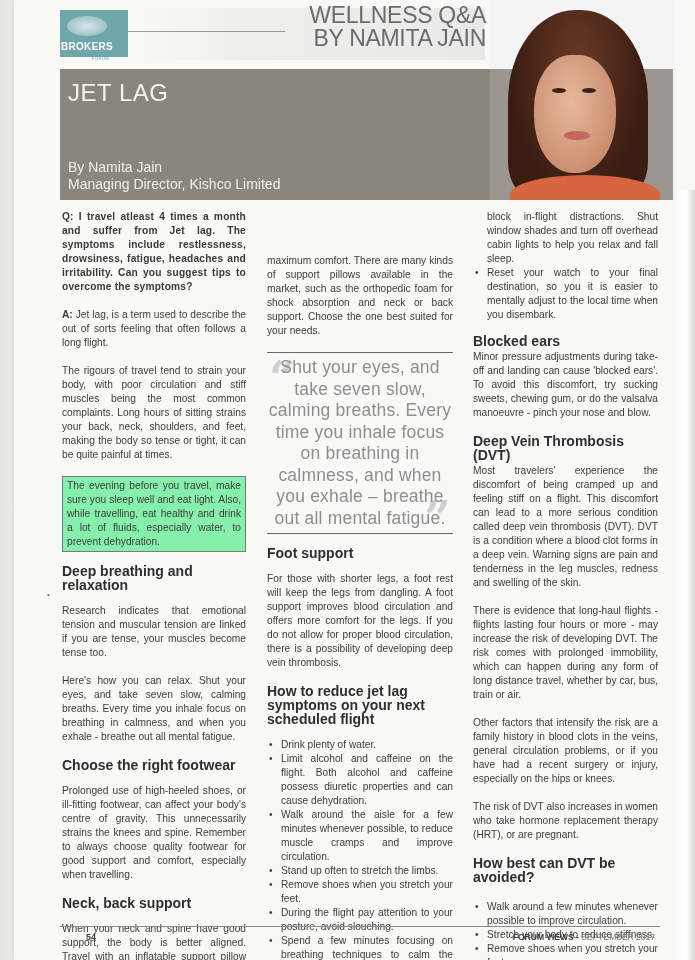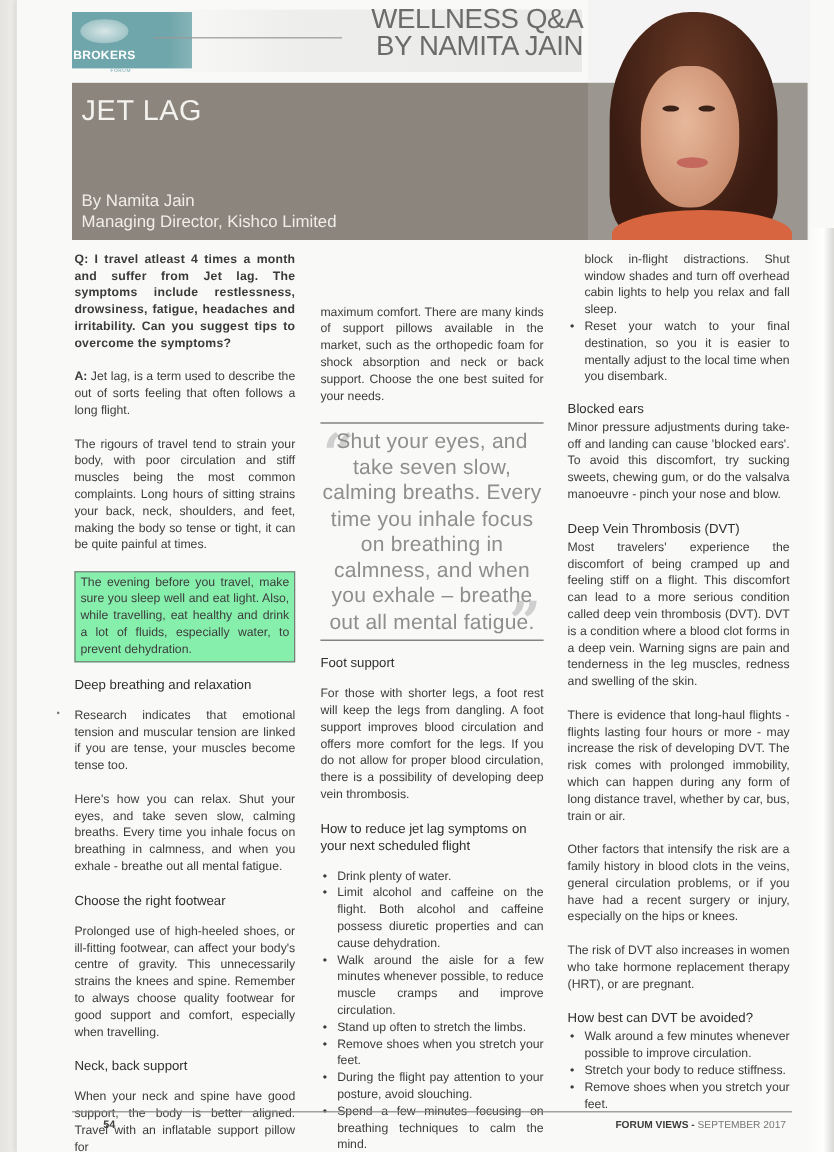--- a/index.html
+++ b/index.html
@@ -19,21 +19,20 @@
     background: linear-gradient(to right, #e4e3df, #efeeeb);
   }
   .right-shade {
     position: absolute; right: 0; top: 190px; width: 22px; height: 770px;
     background: linear-gradient(to right, rgba(255,255,255,0), rgba(255,255,255,0.9) 60%, #d9d8d5);
   }
   
   .logo {
     position: absolute; left: 60px; top: 10px; width: 68px; height: 47px;
     background: #6fa6ab;
-    padding-left: 32px;
   }
   .logo .emblem {
     position: absolute; left: 7px; top: 6px; width: 40px; height: 20px;
     border-radius: 50%;
     background: radial-gradient(ellipse at center, #d7e6e7 0%, #a8c9cb 60%, #86b4b8 100%);
   }
   .logo .brokers {
     position: absolute; left: 0; top: 31px; width: 54px; text-align: center;
     color: #ffffff; font-weight: bold; font-size: 10px; letter-spacing: 0.3px;
   }
@@ -85,21 +84,21 @@
   .photo .shoulder {
     position: absolute; left: 20px; top: 175px; width: 150px; height: 40px; border-radius: 50% 50% 0 0; background: #d7653f;
   }
   
   .col {
     position: absolute; top: 210px; color: #3c3c3c;
     font-family: "Liberation Sans", sans-serif; font-size: 10.2px; line-height: 14px;
     text-align: justify;
   }
   .col p { margin: 0 0 14px 0; }
-  .col h3 { margin: 0 0 12px 0; font-size: 11px; font-weight: normal; color: #2f2f2f; text-align: left; }
+  .col h3 { margin: 0 0 12px 0; font-size: 14px; font-weight: bold; color: #2f2f2f; text-align: left; }
   .col .q { font-weight: bold; color: #3a3a3a; letter-spacing: 0.2px; }
   .col1 { left: 62px; width: 184px; }
   .col2 { left: 267px; width: 186px; margin-top: 44px; }
   .col3 { left: 473px; width: 185px; }
   .callout {
     border: 1.5px solid #7a7a7a; background: #86efac; padding: 2px 4px; margin: 0 0 12px 0;
   }
   ul.bullets { margin: 0 0 12px 0; padding: 0; list-style: none; }
   ul.bullets li { position: relative; padding-left: 14px; }
   ul.bullets li::before { content: "\2022"; position: absolute; left: 2px; top: 0; }
@@ -197,21 +196,21 @@
     <li class="cont" style="padding-left:14px">block in-flight distractions. Shut window shades and turn off overhead cabin lights to help you relax and fall sleep.</li>
     <li>Reset your watch to your final destination, so you it is easier to mentally adjust to the local time when you disembark.</li>
   </ul>
   <h3 style="margin-bottom:2px">Blocked ears</h3>
   <p>Minor pressure adjustments during take-off and landing can cause 'blocked ears'. To avoid this discomfort, try sucking sweets, chewing gum, or do the valsalva manoeuvre - pinch your nose and blow.</p>
   <h3 style="margin-bottom:2px">Deep Vein Thrombosis (DVT)</h3>
   <p>Most travelers' experience the discomfort of being cramped up and feeling stiff on a flight. This discomfort can lead to a more serious condition called deep vein thrombosis (DVT). DVT is a condition where a blood clot forms in a deep vein. Warning signs are pain and tenderness in the leg muscles, redness and swelling of the skin.</p>
   <p>There is evidence that long-haul flights - flights lasting four hours or more - may increase the risk of developing DVT. The risk comes with prolonged immobility, which can happen during any form of long distance travel, whether by car, bus, train or air.</p>
   <p>Other factors that intensify the risk are a family history in blood clots in the veins, general circulation problems, or if you have had a recent surgery or injury, especially on the hips or knees.</p>
   <p>The risk of DVT also increases in women who take hormone replacement therapy (HRT), or are pregnant.</p>
-  <h3 style="margin-bottom:2px">How best can DVT be avoided?</h3>
+  <h3 style="margin-bottom:16px">How best can DVT be avoided?</h3>
   <ul class="bullets">
     <li>Walk around a few minutes whenever possible to improve circulation.</li>
     <li>Stretch your body to reduce stiffness.</li>
     <li>Remove shoes when you stretch your feet.</li>
   </ul>
 </div>
 
 <style>
   .col3 ul.bullets li.cont::before { content: ""; }
 </style>

